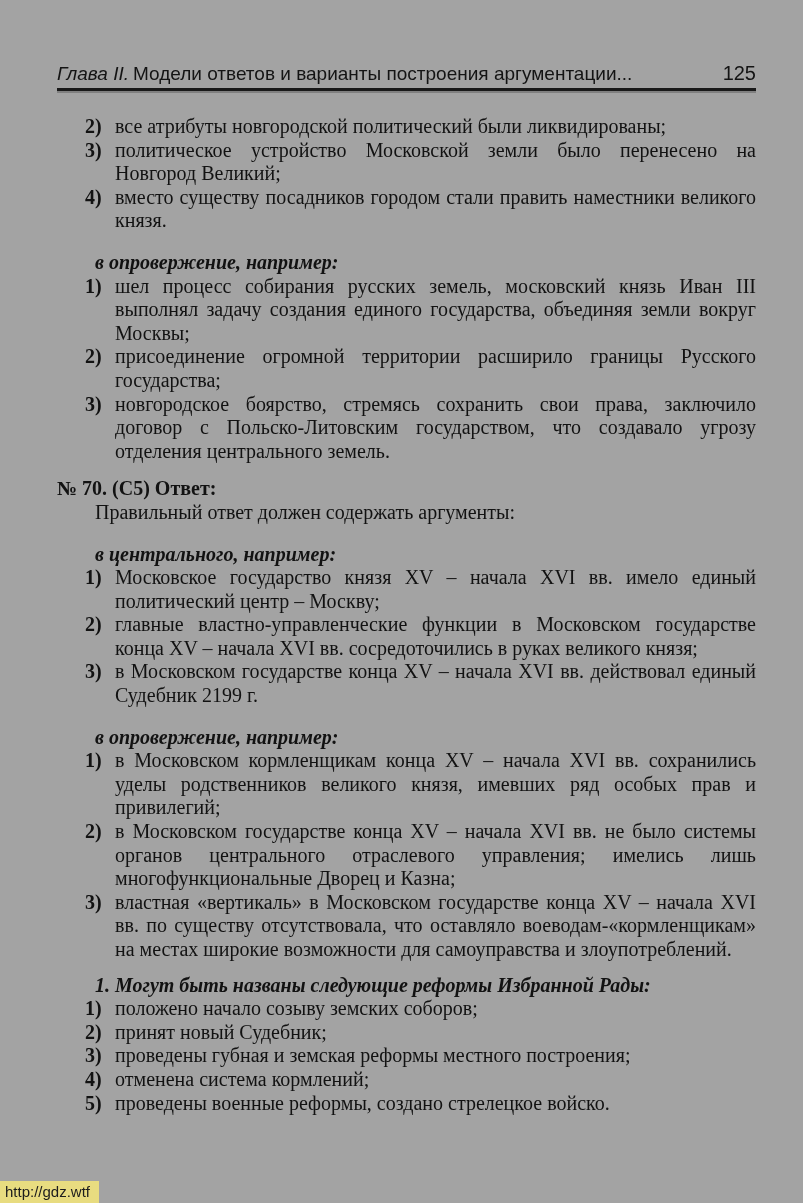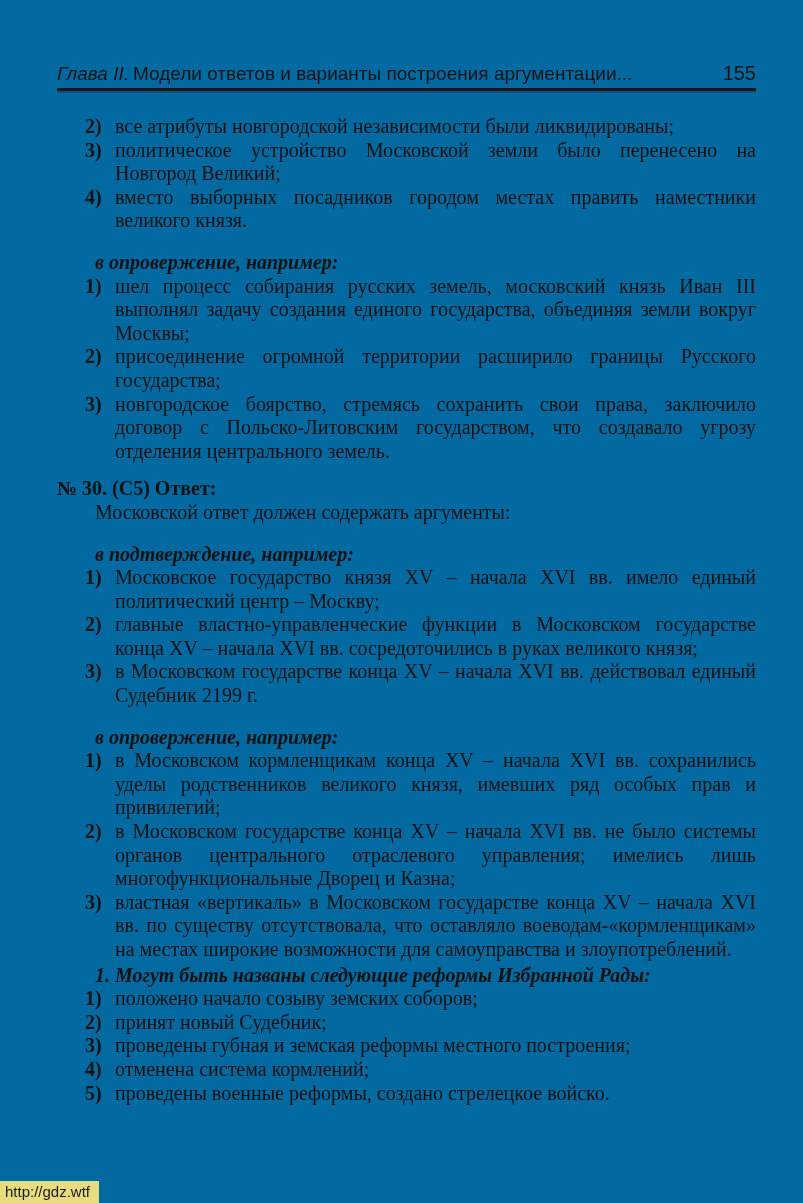--- a/index.html
+++ b/index.html
@@ -1,20 +1,20 @@
 <!DOCTYPE html>
 <html lang="ru"><head>
 <meta charset="utf-8">
 <style>
   html, body { margin: 0; padding: 0; background: #ffffff; }
   .page {
     position: relative;
     width: 803px;
     height: 1203px;
-    background: #0369a1;
+    background: #a3a3a3;
     color: #121212;
     font-family: "Liberation Serif", "DejaVu Serif", serif;
     overflow: hidden;
     box-sizing: border-box;
   }
   .header {
     display: flex;
     justify-content: space-between;
     align-items: baseline;
     margin: 62px 47px 0 57px;
@@ -70,61 +70,61 @@
 </style>
 </head>
 <body>
 
 <div class="page">
 
   <div class="header">
     <div>
       <span class="chapter">Глава II.</span><span>Модели ответов и варианты построения аргументации...</span>
     </div>
-    <div class="page-number">155</div>
+    <div class="page-number">125</div>
   </div>
   <div class="header-rule"></div>
 
   <div class="content">
 
     <div class="olist">
       <div class="item">
         <span class="num">2)</span>
-        <span class="txt">все атрибуты новгородской независимости были ликвидированы;</span>
+        <span class="txt">все атрибуты новгородской политический были ликвидированы;</span>
       </div>
       <div class="item">
         <span class="num">3)</span>
         <span class="txt">политическое устройство Московской земли было перенесено на Новгород Великий;</span>
       </div>
       <div class="item">
         <span class="num">4)</span>
-        <span class="txt">вместо выборных посадников городом местах править наместники великого князя.</span>
+        <span class="txt">вместо существу посадников городом стали править наместники великого князя.</span>
       </div>
     </div>
 
     <div class="subheading">в опровержение, например:</div>
     <div class="olist">
       <div class="item">
         <span class="num">1)</span>
         <span class="txt">шел процесс собирания русских земель, московский князь Иван III выполнял задачу создания единого государства, объединяя земли вокруг Москвы;</span>
       </div>
       <div class="item">
         <span class="num">2)</span>
         <span class="txt">присоединение огромной территории расширило границы Русского государства;</span>
       </div>
       <div class="item">
         <span class="num">3)</span>
         <span class="txt">новгородское боярство, стремясь сохранить свои права, заключило договор с Польско-Литовским государством, что создавало угрозу отделения центрального земель.</span>
       </div>
     </div>
 
-    <div class="answer-heading">№ 30. (С5) Ответ:</div>
-    <div class="intro">Московской ответ должен содержать аргументы:</div>
+    <div class="answer-heading">№ 70. (С5) Ответ:</div>
+    <div class="intro">Правильный ответ должен содержать аргументы:</div>
 
-    <div class="subheading">в подтверждение, например:</div>
+    <div class="subheading">в центрального, например:</div>
     <div class="olist">
       <div class="item">
         <span class="num">1)</span>
         <span class="txt">Московское государство князя XV – начала XVI вв. имело единый политический центр – Москву;</span>
       </div>
       <div class="item">
         <span class="num">2)</span>
         <span class="txt">главные властно-управленческие функции в Московском государстве конца XV – начала XVI вв. сосредоточились в руках великого князя;</span>
       </div>
       <div class="item">
@@ -142,21 +142,21 @@
       <div class="item">
         <span class="num">2)</span>
         <span class="txt">в Московском государстве конца XV – начала XVI вв. не было системы органов центрального отраслевого управления; имелись лишь многофункциональные Дворец и Казна;</span>
       </div>
       <div class="item">
         <span class="num">3)</span>
         <span class="txt">властная «вертикаль» в Московском государстве конца XV – начала XVI вв. по существу отсутствовала, что оставляло воеводам-«кормленщикам» на местах широкие возможности для самоуправства и злоупотреблений.</span>
       </div>
     </div>
 
-    <div class="subheading" style="margin-top:2px;">1. Могут быть названы следующие реформы Избранной Рады:</div>
+    <div class="subheading" style="margin-top:12px;">1. Могут быть названы следующие реформы Избранной Рады:</div>
     <div class="olist">
       <div class="item">
         <span class="num">1)</span>
         <span class="txt">положено начало созыву земских соборов;</span>
       </div>
       <div class="item">
         <span class="num">2)</span>
         <span class="txt">принят новый Судебник;</span>
       </div>
       <div class="item">

